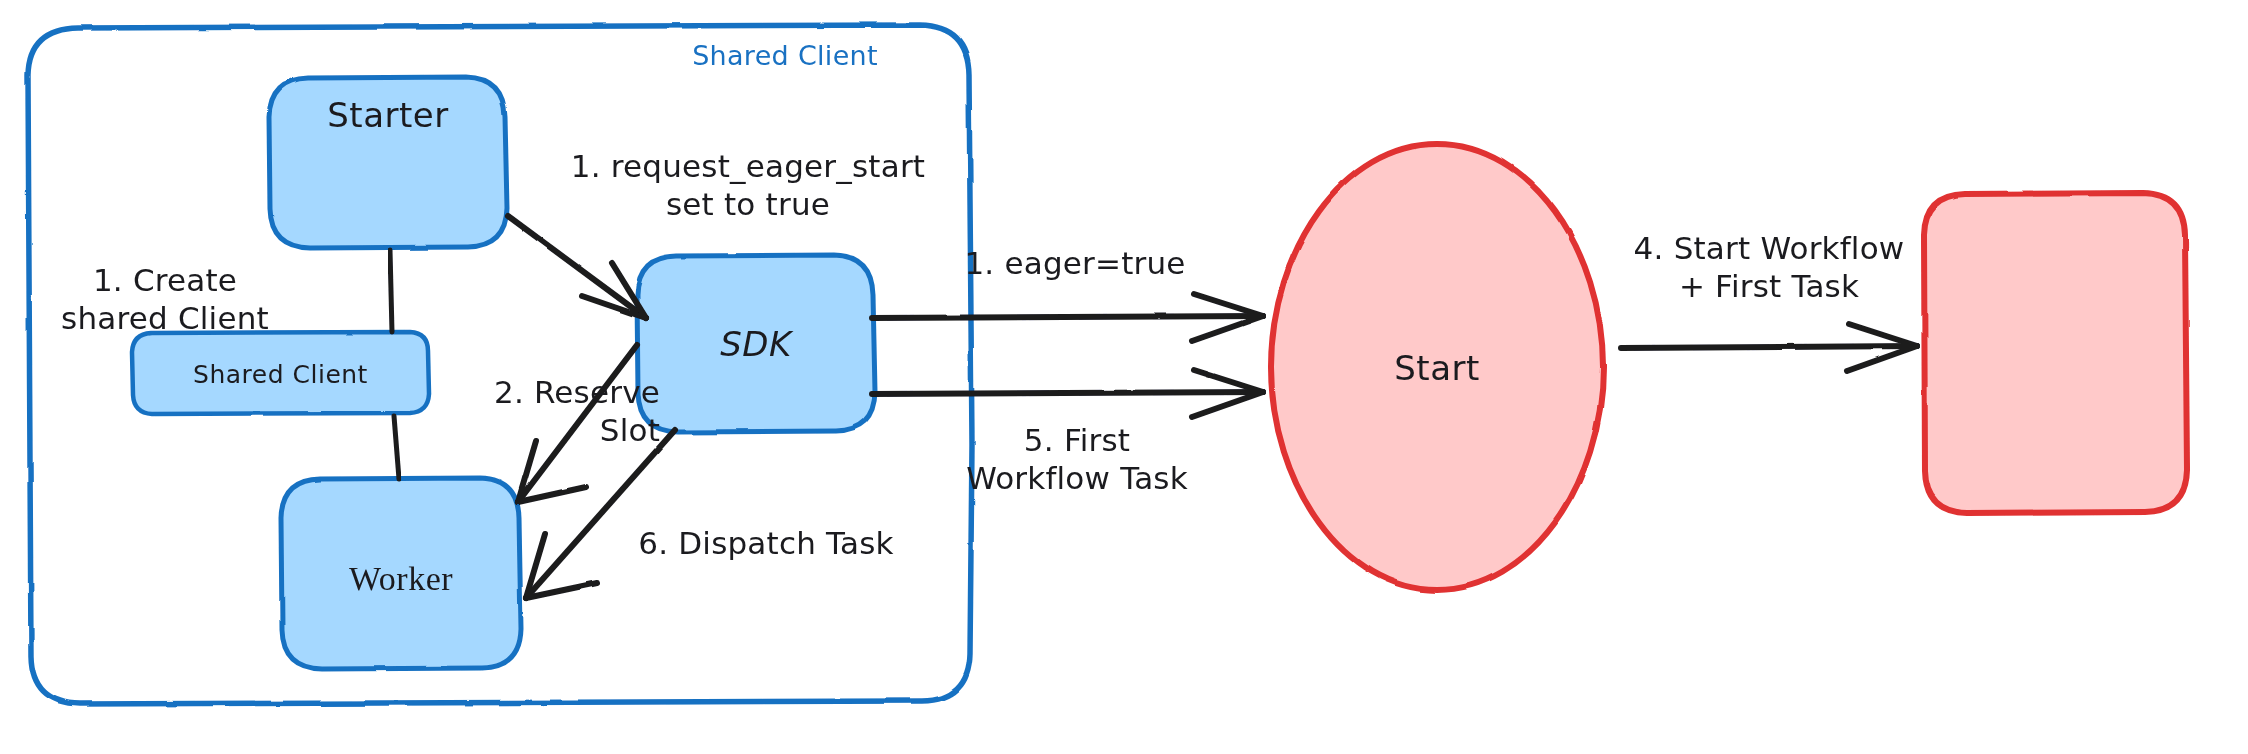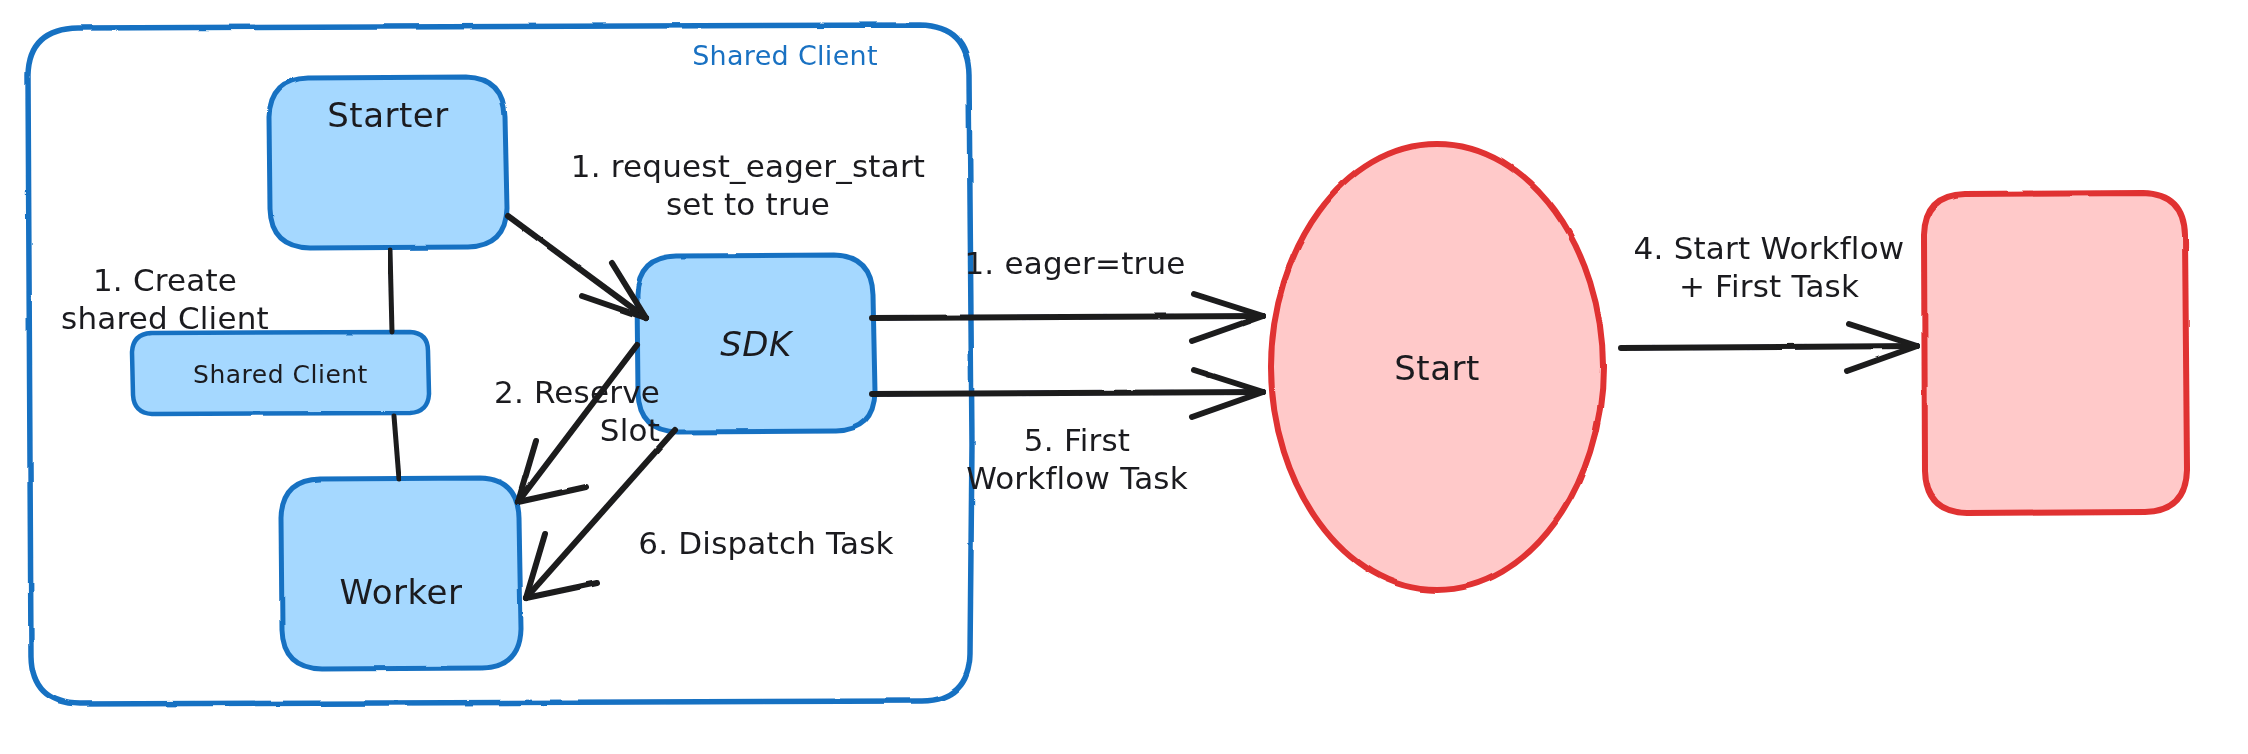--- a/index.html
+++ b/index.html
@@ -125,21 +125,21 @@
       <path d="M 1917 346 L 1847 371" fill="none" stroke="#1b1b1f" stroke-width="6" stroke-linecap="round"></path>
     </g>
   </svg>
 
   <div class="group-label" style="left:620px; top:40px; width:330px;">Shared Client</div>
 
   <div class="node-label" style="left:270px; top:95px; width:236px;text-align:center;">Starter</div>
 
   <div class="node-label small" style="left:132px; top:360px; width:297px;">Shared Client</div>
 
-  <div class="node-label" style="left:281px; top:572px; width:240px;">Worker</div>
+  <div class="node-label" style="left:281px; top:558px; width:240px;font-family:Liberation Serif, serif;">Worker</div>
 
   <div class="node-label" style="left:637px; top:324px; width:238px;font-style:italic;">SDK</div>
 
   <div class="node-label" style="left:1317px; top:348px; width:240px;">Start</div>
 
 
   <div class="edge-label" style="left:538px; top:148px; width:420px;">1. request_eager_start
 set to true</div>
 
   <div class="edge-label" style="left:30px; top:218px; width:270px;margin-top:44px;">1. Create

